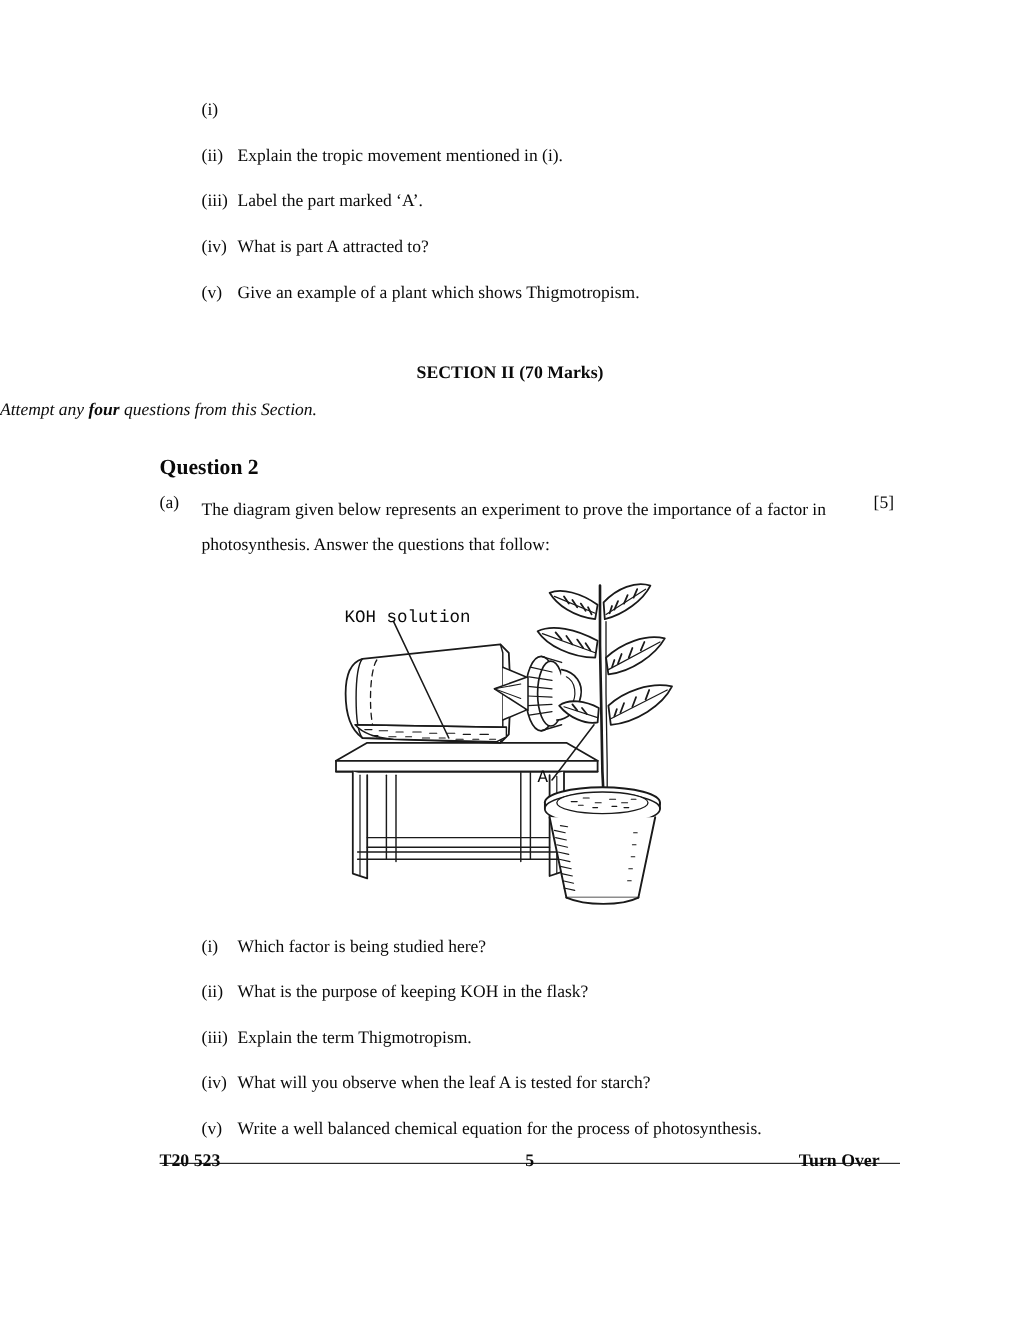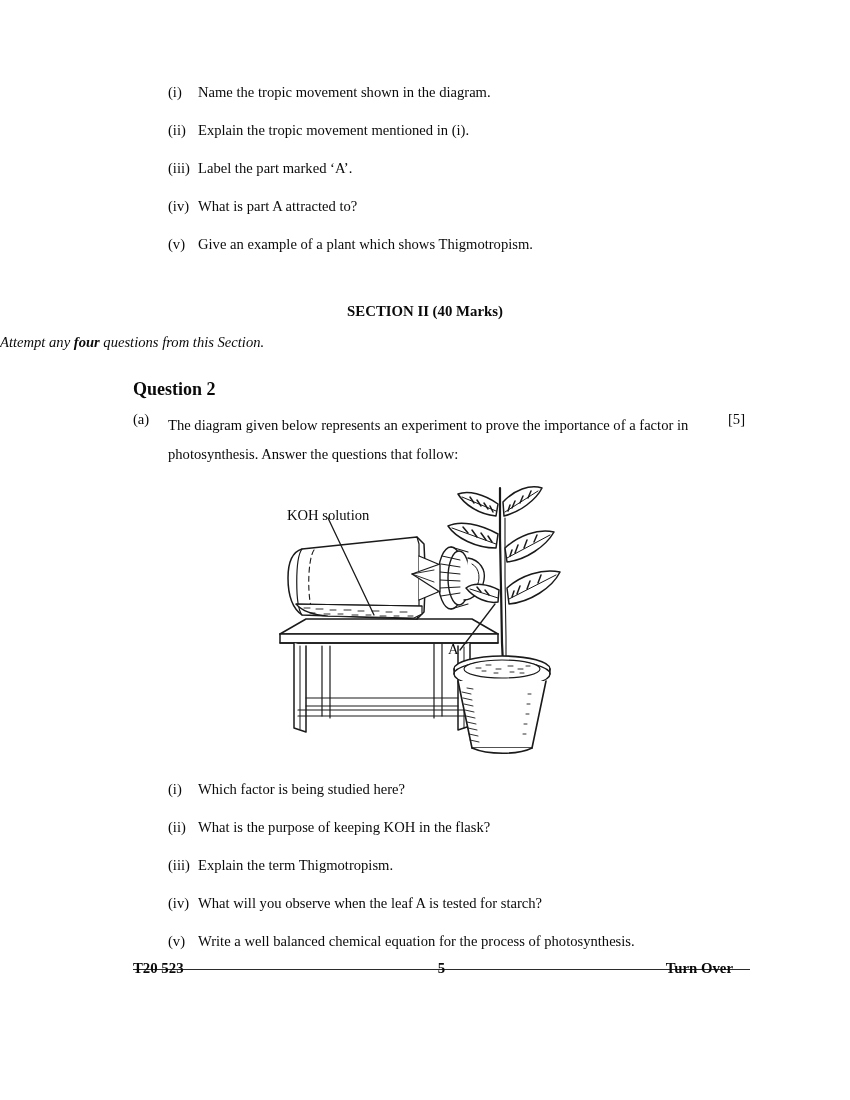--- a/index.html
+++ b/index.html
@@ -105,57 +105,57 @@
   .footer .f-mid   { position: absolute; left: 0; top: 0; width: 617px; text-align: center; }
   .footer .f-right { position: absolute; right: 17px; top: 0; }
 
   
   .figure {
     position: absolute;
     left: 262px;
     top: 478px;
     width: 336px;
     height: 285px;
+    font-family: Liberation Mono, monospace;
   }
   .figure svg { display: block; }
   .fig-label {
     position: absolute;
     font-size: 14.6px;
     white-space: nowrap;
   }
 </style>
 </head>
 <body>
 
 <div class="page">
 
   <div class="rlist" style="top:84px;">
     <div class="ritem">
       <span class="rn">(i)</span>
-      <span class="rt">Name the tropic movement shown in the diagram.</span>
     </div>
     <div class="ritem">
       <span class="rn">(ii)</span>
       <span class="rt">Explain the tropic movement mentioned in (i).</span>
     </div>
     <div class="ritem">
       <span class="rn">(iii)</span>
       <span class="rt">Label the part marked ‘A’.</span>
     </div>
     <div class="ritem">
       <span class="rn">(iv)</span>
       <span class="rt">What is part A attracted to?</span>
     </div>
     <div class="ritem">
       <span class="rn">(v)</span>
       <span class="rt">Give an example of a plant which shows Thigmotropism.</span>
     </div>
   </div>
 
-  <div class="section-title" style="top:303px;">SECTION II (40 Marks)</div>
+  <div class="section-title" style="top:303px;">SECTION II (70 Marks)</div>
   <div class="section-sub" style="top:334px;">
     <span>Attempt any </span><b>four</b><span> questions from this Section.</span>
   </div>
 
   <div class="question-head" style="top:379px;">Question 2</div>
   <div class="pa-marker" style="top:411px;">(a)</div>
   <div class="pa-text" style="top:411px;">The diagram given below represents an experiment to prove the importance of a factor in photosynthesis. Answer the questions that follow:</div>
   <div class="marks" style="top:411px;">[5]</div>
 
   <div class="figure">

